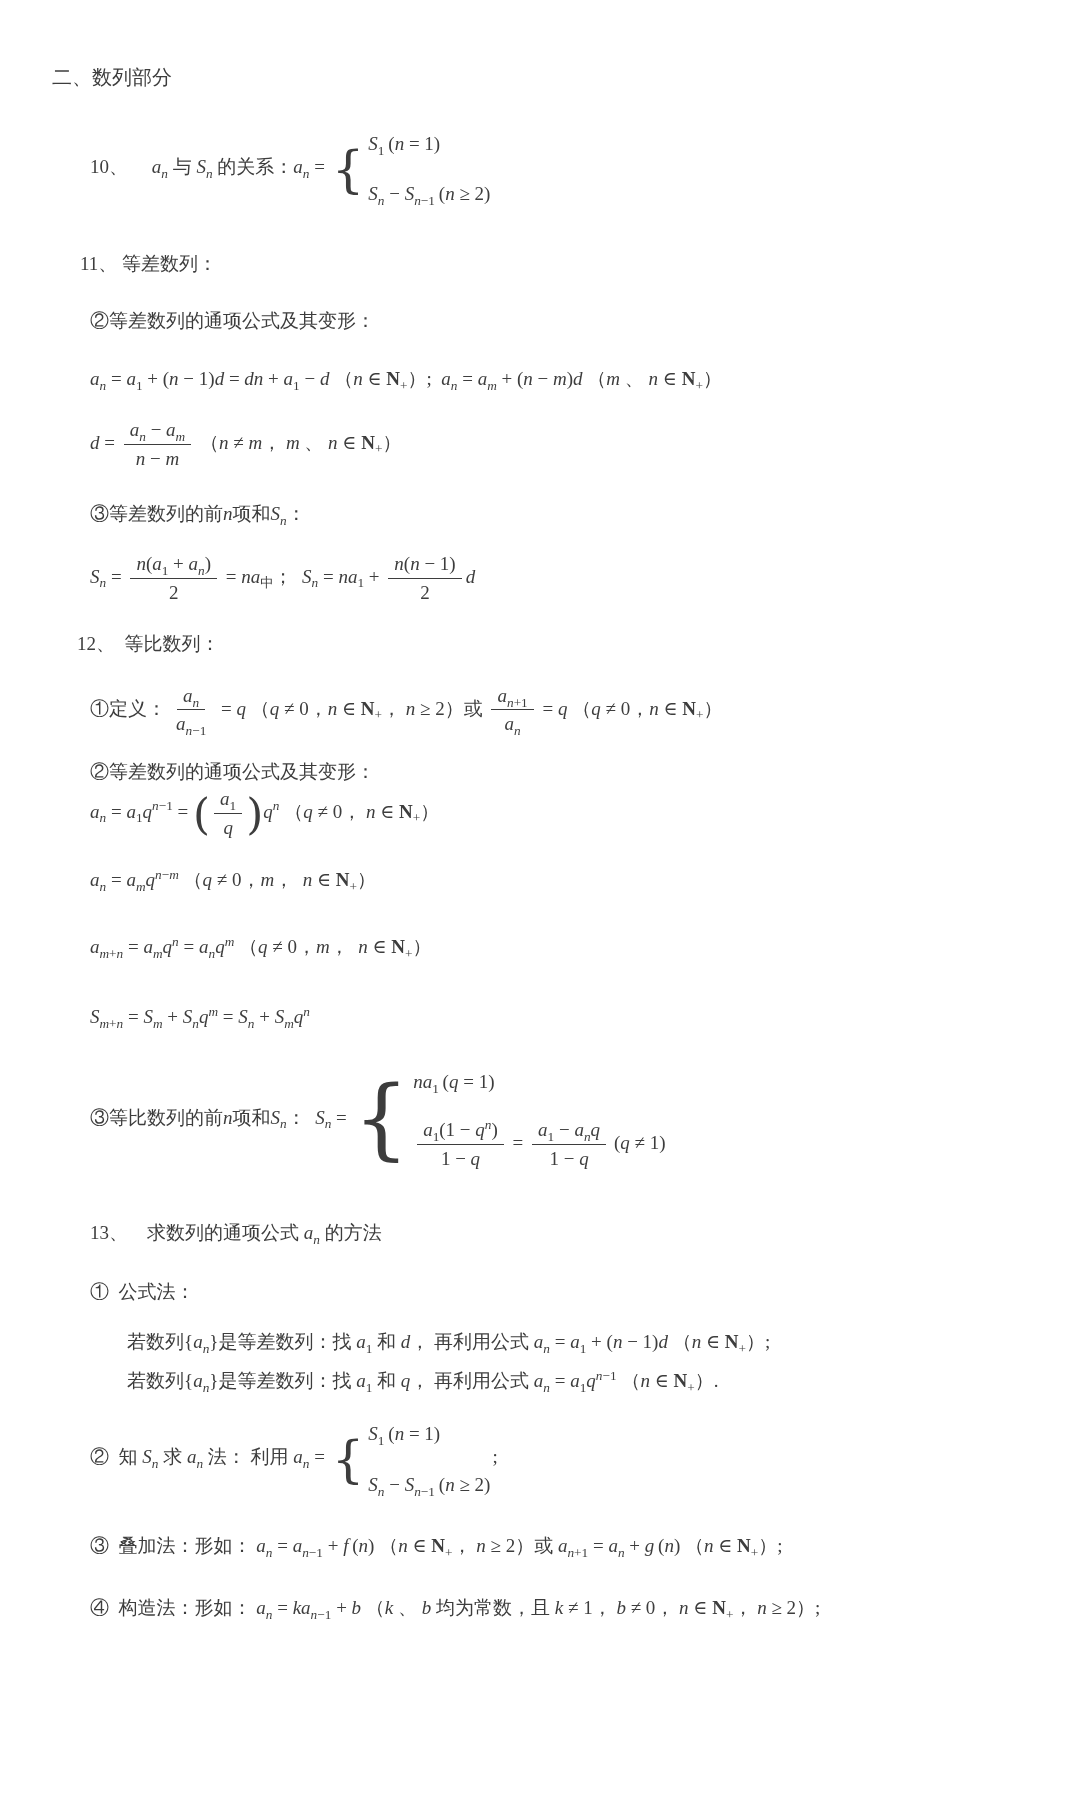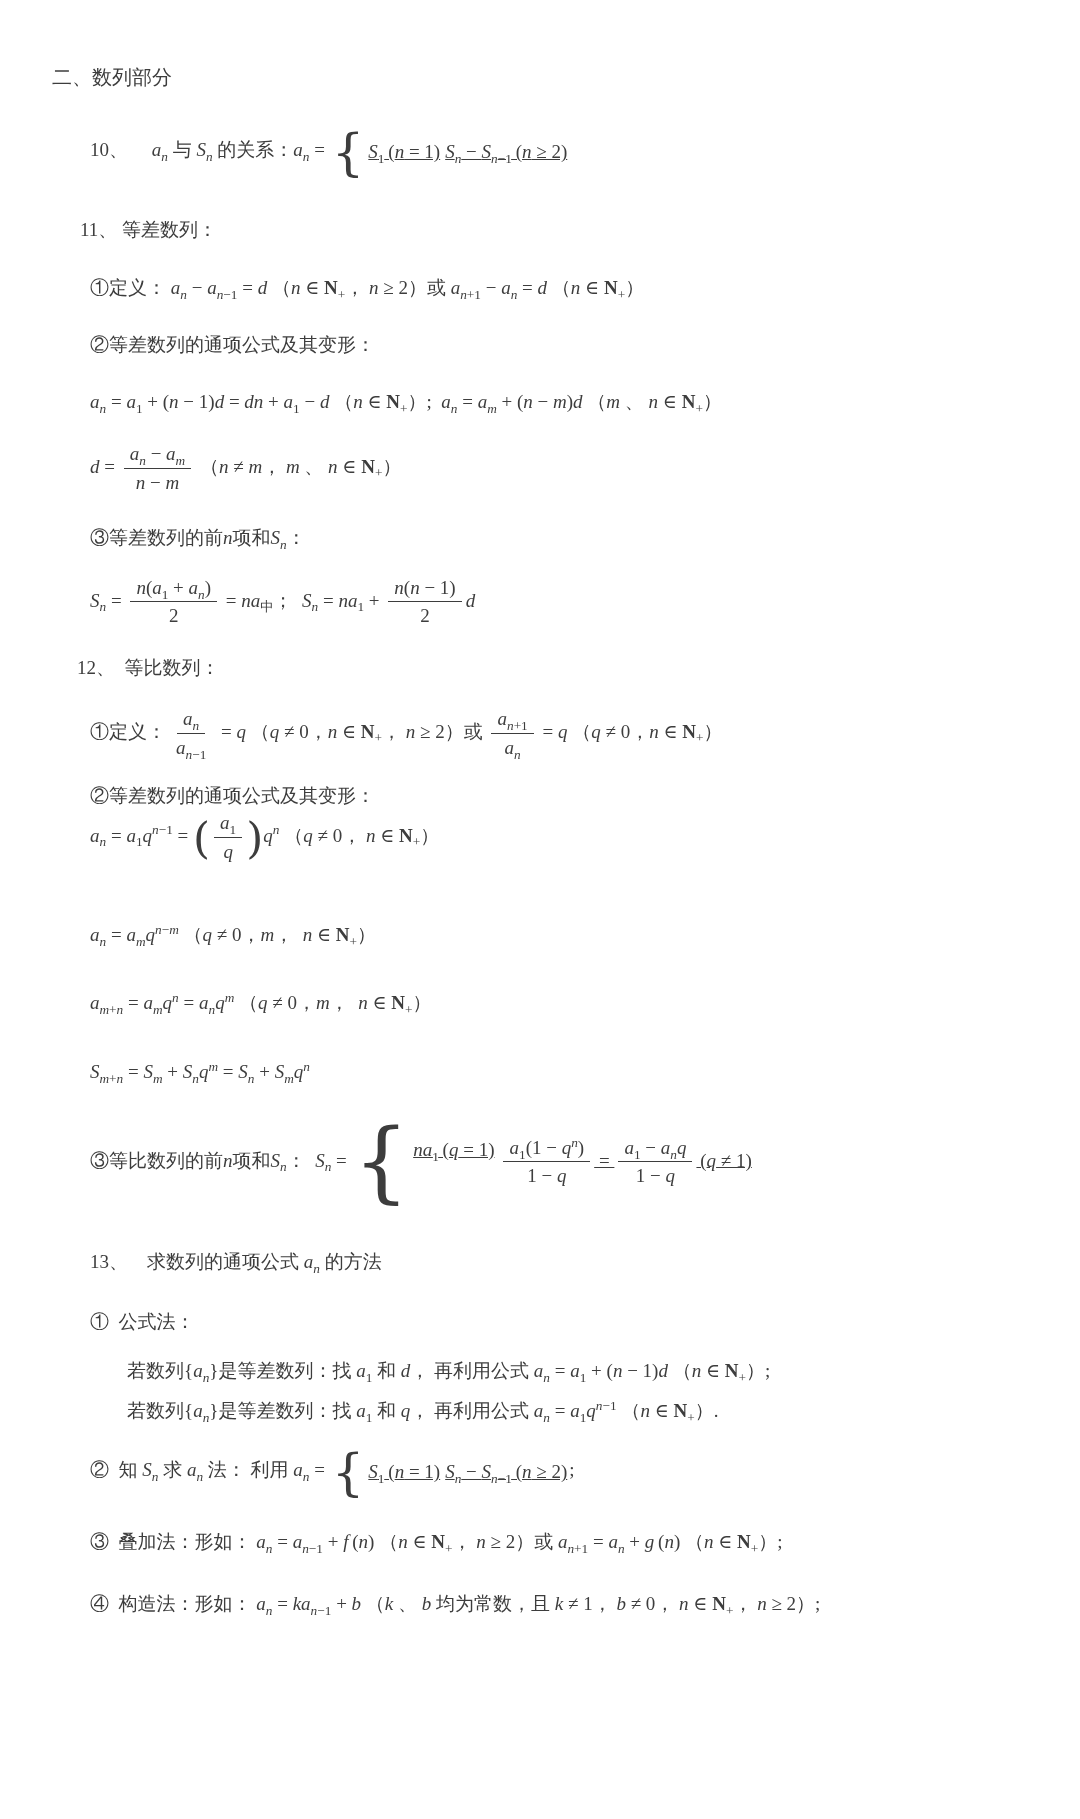--- a/index.html
+++ b/index.html
@@ -47,21 +47,21 @@
   }
   .cases .cbrace {
     font-family: "DejaVu Serif", serif;
     font-weight: 300;
     line-height: 0.9;
     margin-right: 4px;
     align-self: center;
   }
   .cbrace.b2 { font-size: 2.7em; }
   .cbrace.b3 { font-size: 4.6em; }
-  .crows { display: inline-flex; flex-direction: row; align-items: flex-start; gap: 5px; text-decoration: underline; }
+  .crows { display: inline-flex; flex-direction: column; align-items: flex-start; gap: 21px; }
   .crow { line-height: 1.55; }
   
   .pgroup { display: inline-flex; align-items: center; vertical-align: middle; }
   .bigp { font-family: "DejaVu Serif", serif; font-size: 2.3em; font-weight: 200; line-height: 0.9; }
   
   .ind-a { margin-left: 38px; }
   .ind-b { margin-left: 28px; }
   .ind-c { margin-left: 25px; }
   .ind-d { margin-left: 75px; }
 </style>
@@ -72,21 +72,20 @@
   <h2 class="heading">二、数列部分</h2>
 
   <div class="line ind-a" style="margin-top:34px">10、&nbsp;&nbsp;&nbsp;&nbsp;&nbsp;<i>a</i><sub><i>n</i></sub> 与 <i>S</i><sub><i>n</i></sub> 的关系：<i>a</i><sub><i>n</i></sub> = <span class="cases">
         <span class="cbrace b2">{</span>
         <span class="crows">
           <span class="crow"><i>S</i><sub>1</sub> (<i>n</i> = 1)</span>
           <span class="crow"><i>S</i><sub><i>n</i></sub> − <i>S</i><sub><i>n</i>−1</sub> (<i>n</i> ≥ 2)</span>
         </span>
       </span></div>
   <div class="line ind-b" style="margin-top:38px">11、 等差数列：</div>
-  <div class="line ind-a" style="margin-top:28px">①定义：&nbsp;<i>a</i><sub><i>n</i></sub> − <i>a</i><sub><i>n</i>−1</sub> = <i>d</i>&nbsp;（<i>n</i> ∈ <b>N</b><sub>+</sub>，&nbsp;<i>n</i> ≥ 2）或 <i>a</i><sub><i>n</i>+1</sub> − <i>a</i><sub><i>n</i></sub> = <i>d</i>&nbsp;（<i>n</i> ∈ <b>N</b><sub>+</sub>）</div>
   <div class="line ind-a" style="margin-top:28px">②等差数列的通项公式及其变形：</div>
   <div class="line ind-a" style="margin-top:28px"><i>a</i><sub><i>n</i></sub> = <i>a</i><sub>1</sub> + (<i>n</i> − 1)<i>d</i> = <i>dn</i> + <i>a</i><sub>1</sub> − <i>d</i>&nbsp;（<i>n</i> ∈ <b>N</b><sub>+</sub>）;&nbsp;&nbsp;<i>a</i><sub><i>n</i></sub> = <i>a</i><sub><i>m</i></sub> + (<i>n</i> − <i>m</i>)<i>d</i>&nbsp;（<i>m</i> 、&nbsp;<i>n</i> ∈ <b>N</b><sub>+</sub>）</div>
   <div class="line ind-a" style="margin-top:24px"><i>d</i> = <span class="frac">
         <span class="num"><i>a</i><sub><i>n</i></sub> − <i>a</i><sub><i>m</i></sub></span>
         <span class="den"><i>n</i> − <i>m</i></span>
       </span>&nbsp;（<i>n</i> ≠ <i>m</i>，&nbsp;<i>m</i> 、&nbsp;<i>n</i> ∈ <b>N</b><sub>+</sub>）</div>
   <div class="line ind-a" style="margin-top:28px">③等差数列的前<i>n</i>项和<i>S</i><sub><i>n</i></sub>：</div>
   <div class="line ind-a" style="margin-top:22px"><i>S</i><sub><i>n</i></sub> = <span class="frac">
         <span class="num"><i>n</i>(<i>a</i><sub>1</sub> + <i>a</i><sub><i>n</i></sub>)</span>
         <span class="den">2</span>
@@ -104,21 +103,21 @@
       </span> = <i>q</i>&nbsp;（<i>q</i> ≠ 0，<i>n</i> ∈ <b>N</b><sub>+</sub>）</div>
   <div class="line ind-a" style="margin-top:20px">②等差数列的通项公式及其变形：</div>
   <div class="line ind-a" style=""><i>a</i><sub><i>n</i></sub> = <i>a</i><sub>1</sub><i>q</i><sup><i>n</i>−1</sup> = <span class="pgroup">
         <span class="bigp">(</span>
         <span class="frac">
           <span class="num"><i>a</i><sub>1</sub></span>
           <span class="den"><i>q</i></span>
         </span>
         <span class="bigp">)</span>
       </span><i>q</i><sup><i>n</i></sup>&nbsp;（<i>q</i> ≠ 0，&nbsp;<i>n</i> ∈ <b>N</b><sub>+</sub>）</div>
-  <div class="line ind-a" style="margin-top:56px"><i>a</i><sub><i>n</i></sub> = <i>a</i><sub><i>m</i></sub><i>q</i><sup><i>n</i>−<i>m</i></sup>&nbsp;（<i>q</i> ≠ 0，<i>m</i>，&nbsp;&nbsp;<i>n</i> ∈ <b>N</b><sub>+</sub>）</div>
+  <div class="line ind-a" style="margin-top:24px"><i>a</i><sub><i>n</i></sub> = <i>a</i><sub><i>m</i></sub><i>q</i><sup><i>n</i>−<i>m</i></sup>&nbsp;（<i>q</i> ≠ 0，<i>m</i>，&nbsp;&nbsp;<i>n</i> ∈ <b>N</b><sub>+</sub>）</div>
   <div class="line ind-a" style="margin-top:38px"><i>a</i><sub><i>m</i>+<i>n</i></sub> = <i>a</i><sub><i>m</i></sub><i>q</i><sup><i>n</i></sup> = <i>a</i><sub><i>n</i></sub><i>q</i><sup><i>m</i></sup>&nbsp;（<i>q</i> ≠ 0，<i>m</i>，&nbsp;&nbsp;<i>n</i> ∈ <b>N</b><sub>+</sub>）</div>
   <div class="line ind-a" style="margin-top:40px"><i>S</i><sub><i>m</i>+<i>n</i></sub> = <i>S</i><sub><i>m</i></sub> + <i>S</i><sub><i>n</i></sub><i>q</i><sup><i>m</i></sup> = <i>S</i><sub><i>n</i></sub> + <i>S</i><sub><i>m</i></sub><i>q</i><sup><i>n</i></sup></div>
   <div class="line ind-a" style="margin-top:34px">③等比数列的前<i>n</i>项和<i>S</i><sub><i>n</i></sub>：&nbsp;&nbsp;<i>S</i><sub><i>n</i></sub> = <span class="cases">
         <span class="cbrace b3">{</span>
         <span class="crows">
           <span class="crow"><i>na</i><sub>1</sub> (<i>q</i> = 1)</span>
           <span class="crow"><span class="frac">
               <span class="num"><i>a</i><sub>1</sub>(1 − <i>q</i><sup><i>n</i></sup>)</span>
               <span class="den">1 − <i>q</i></span>
             </span> = <span class="frac">

